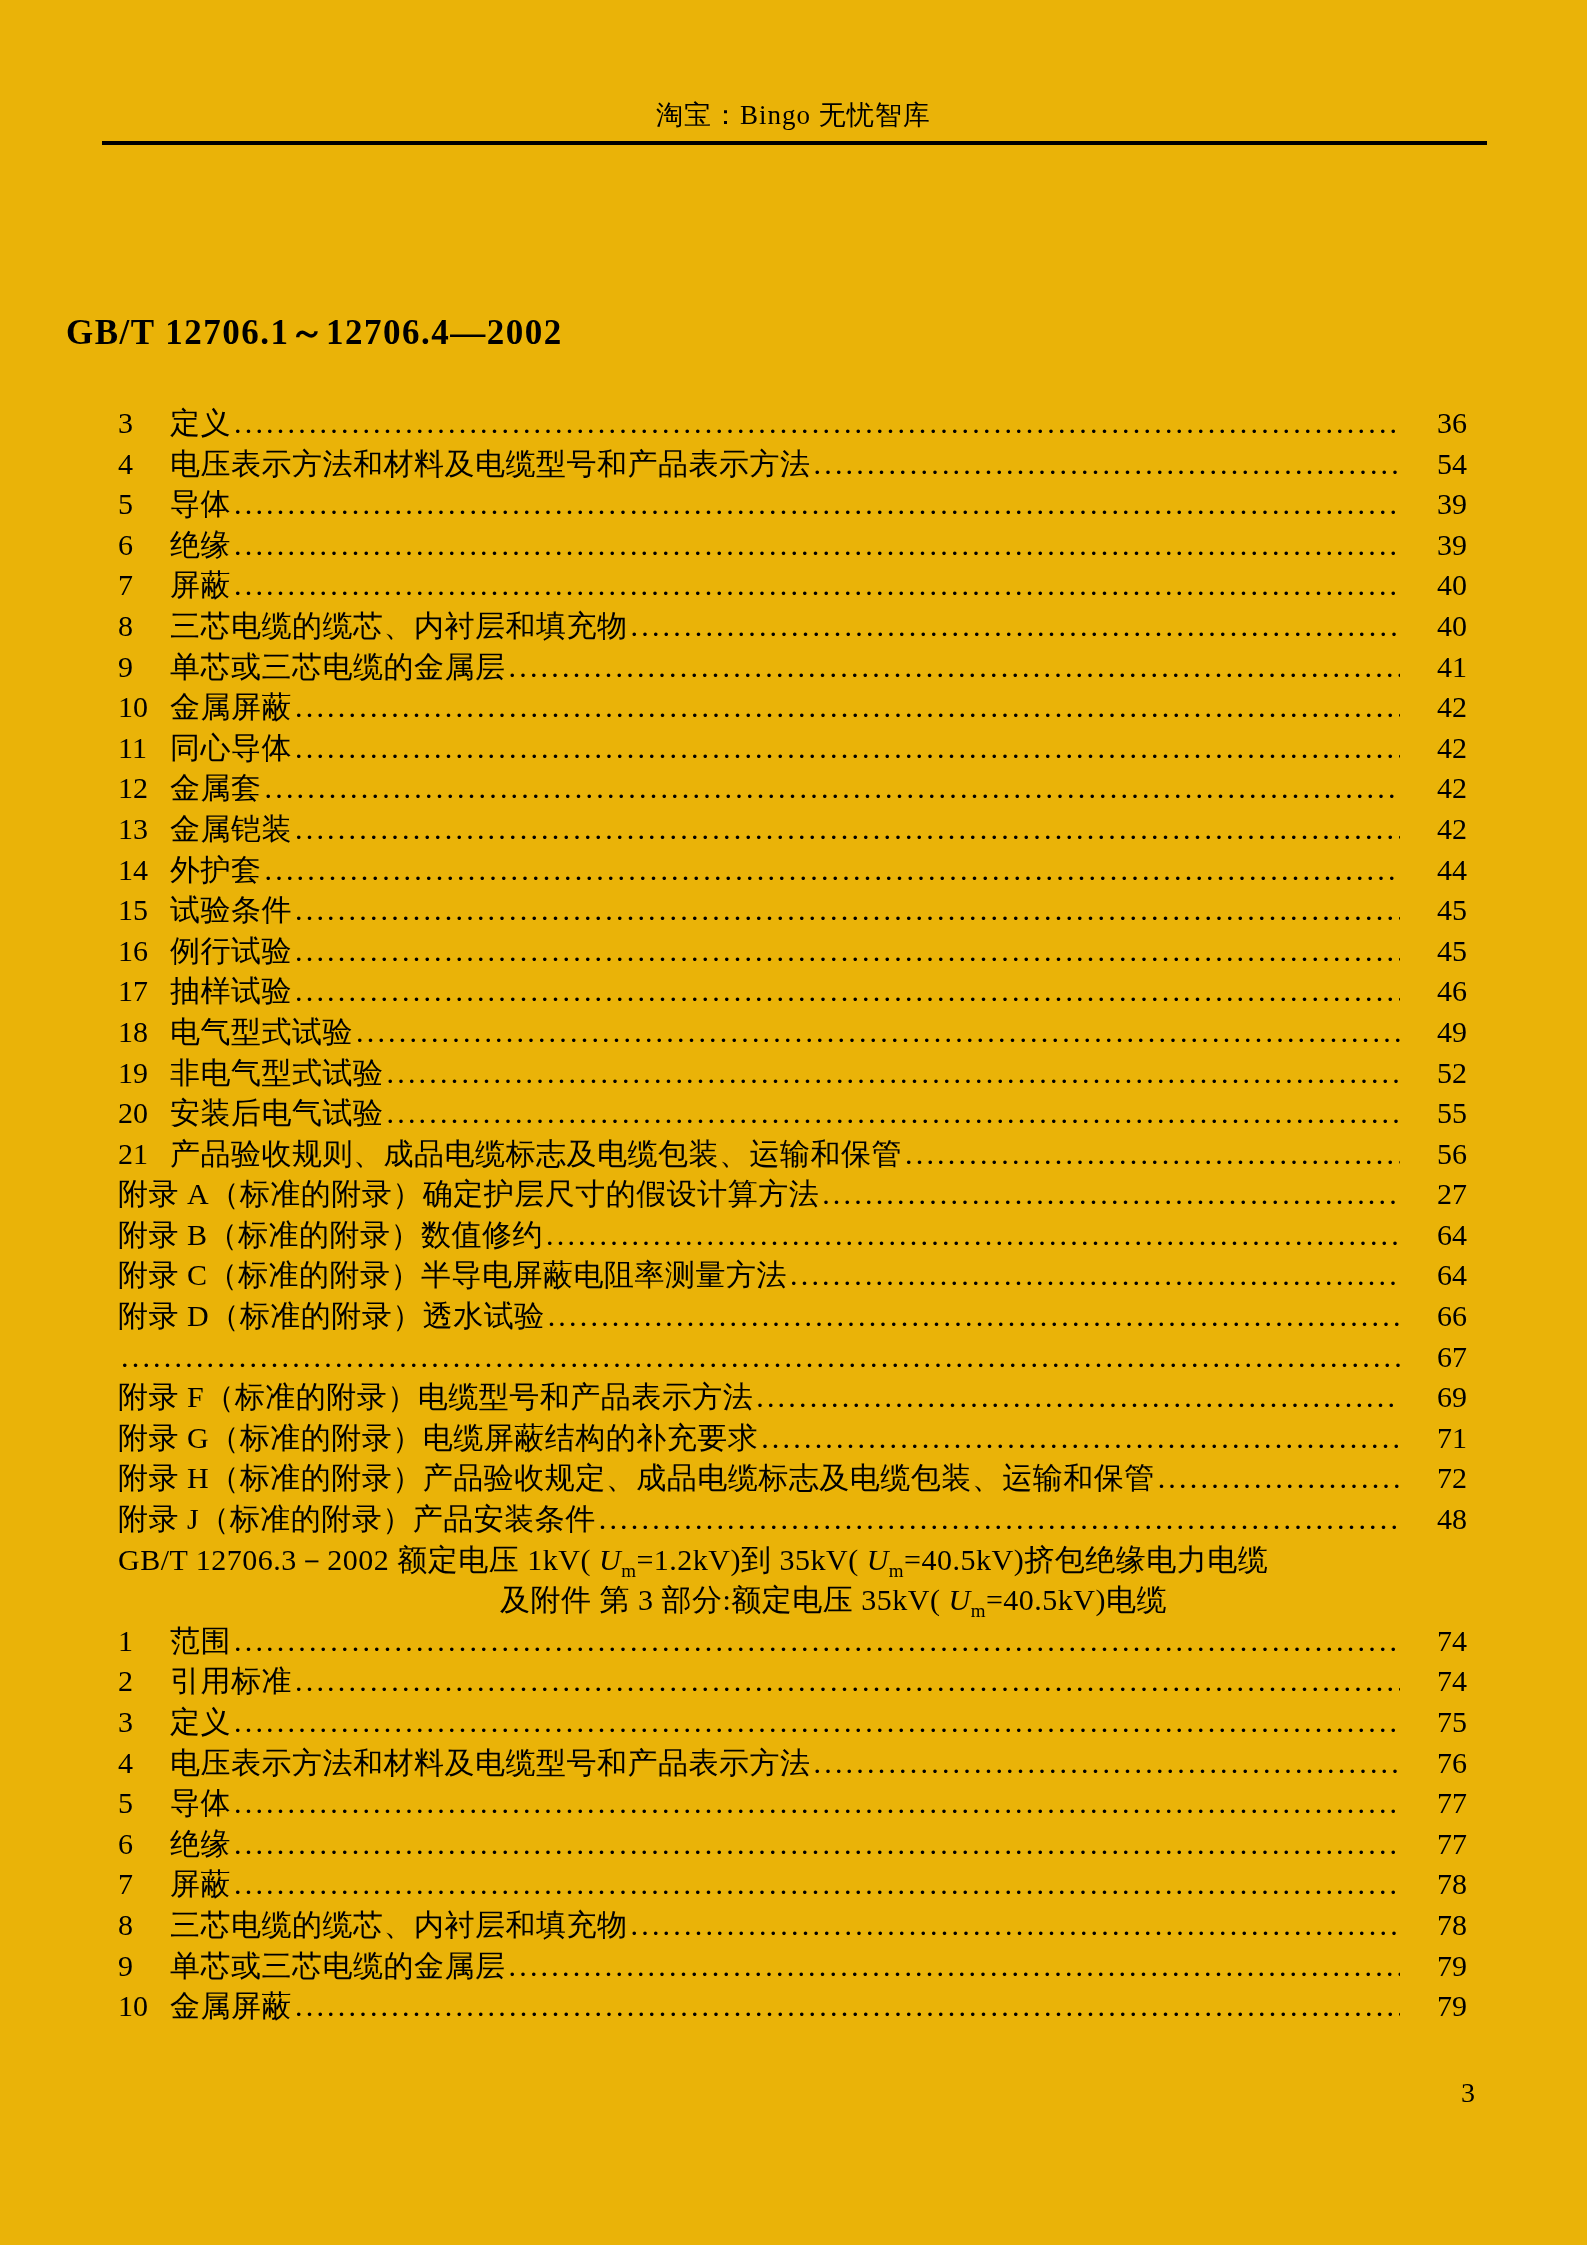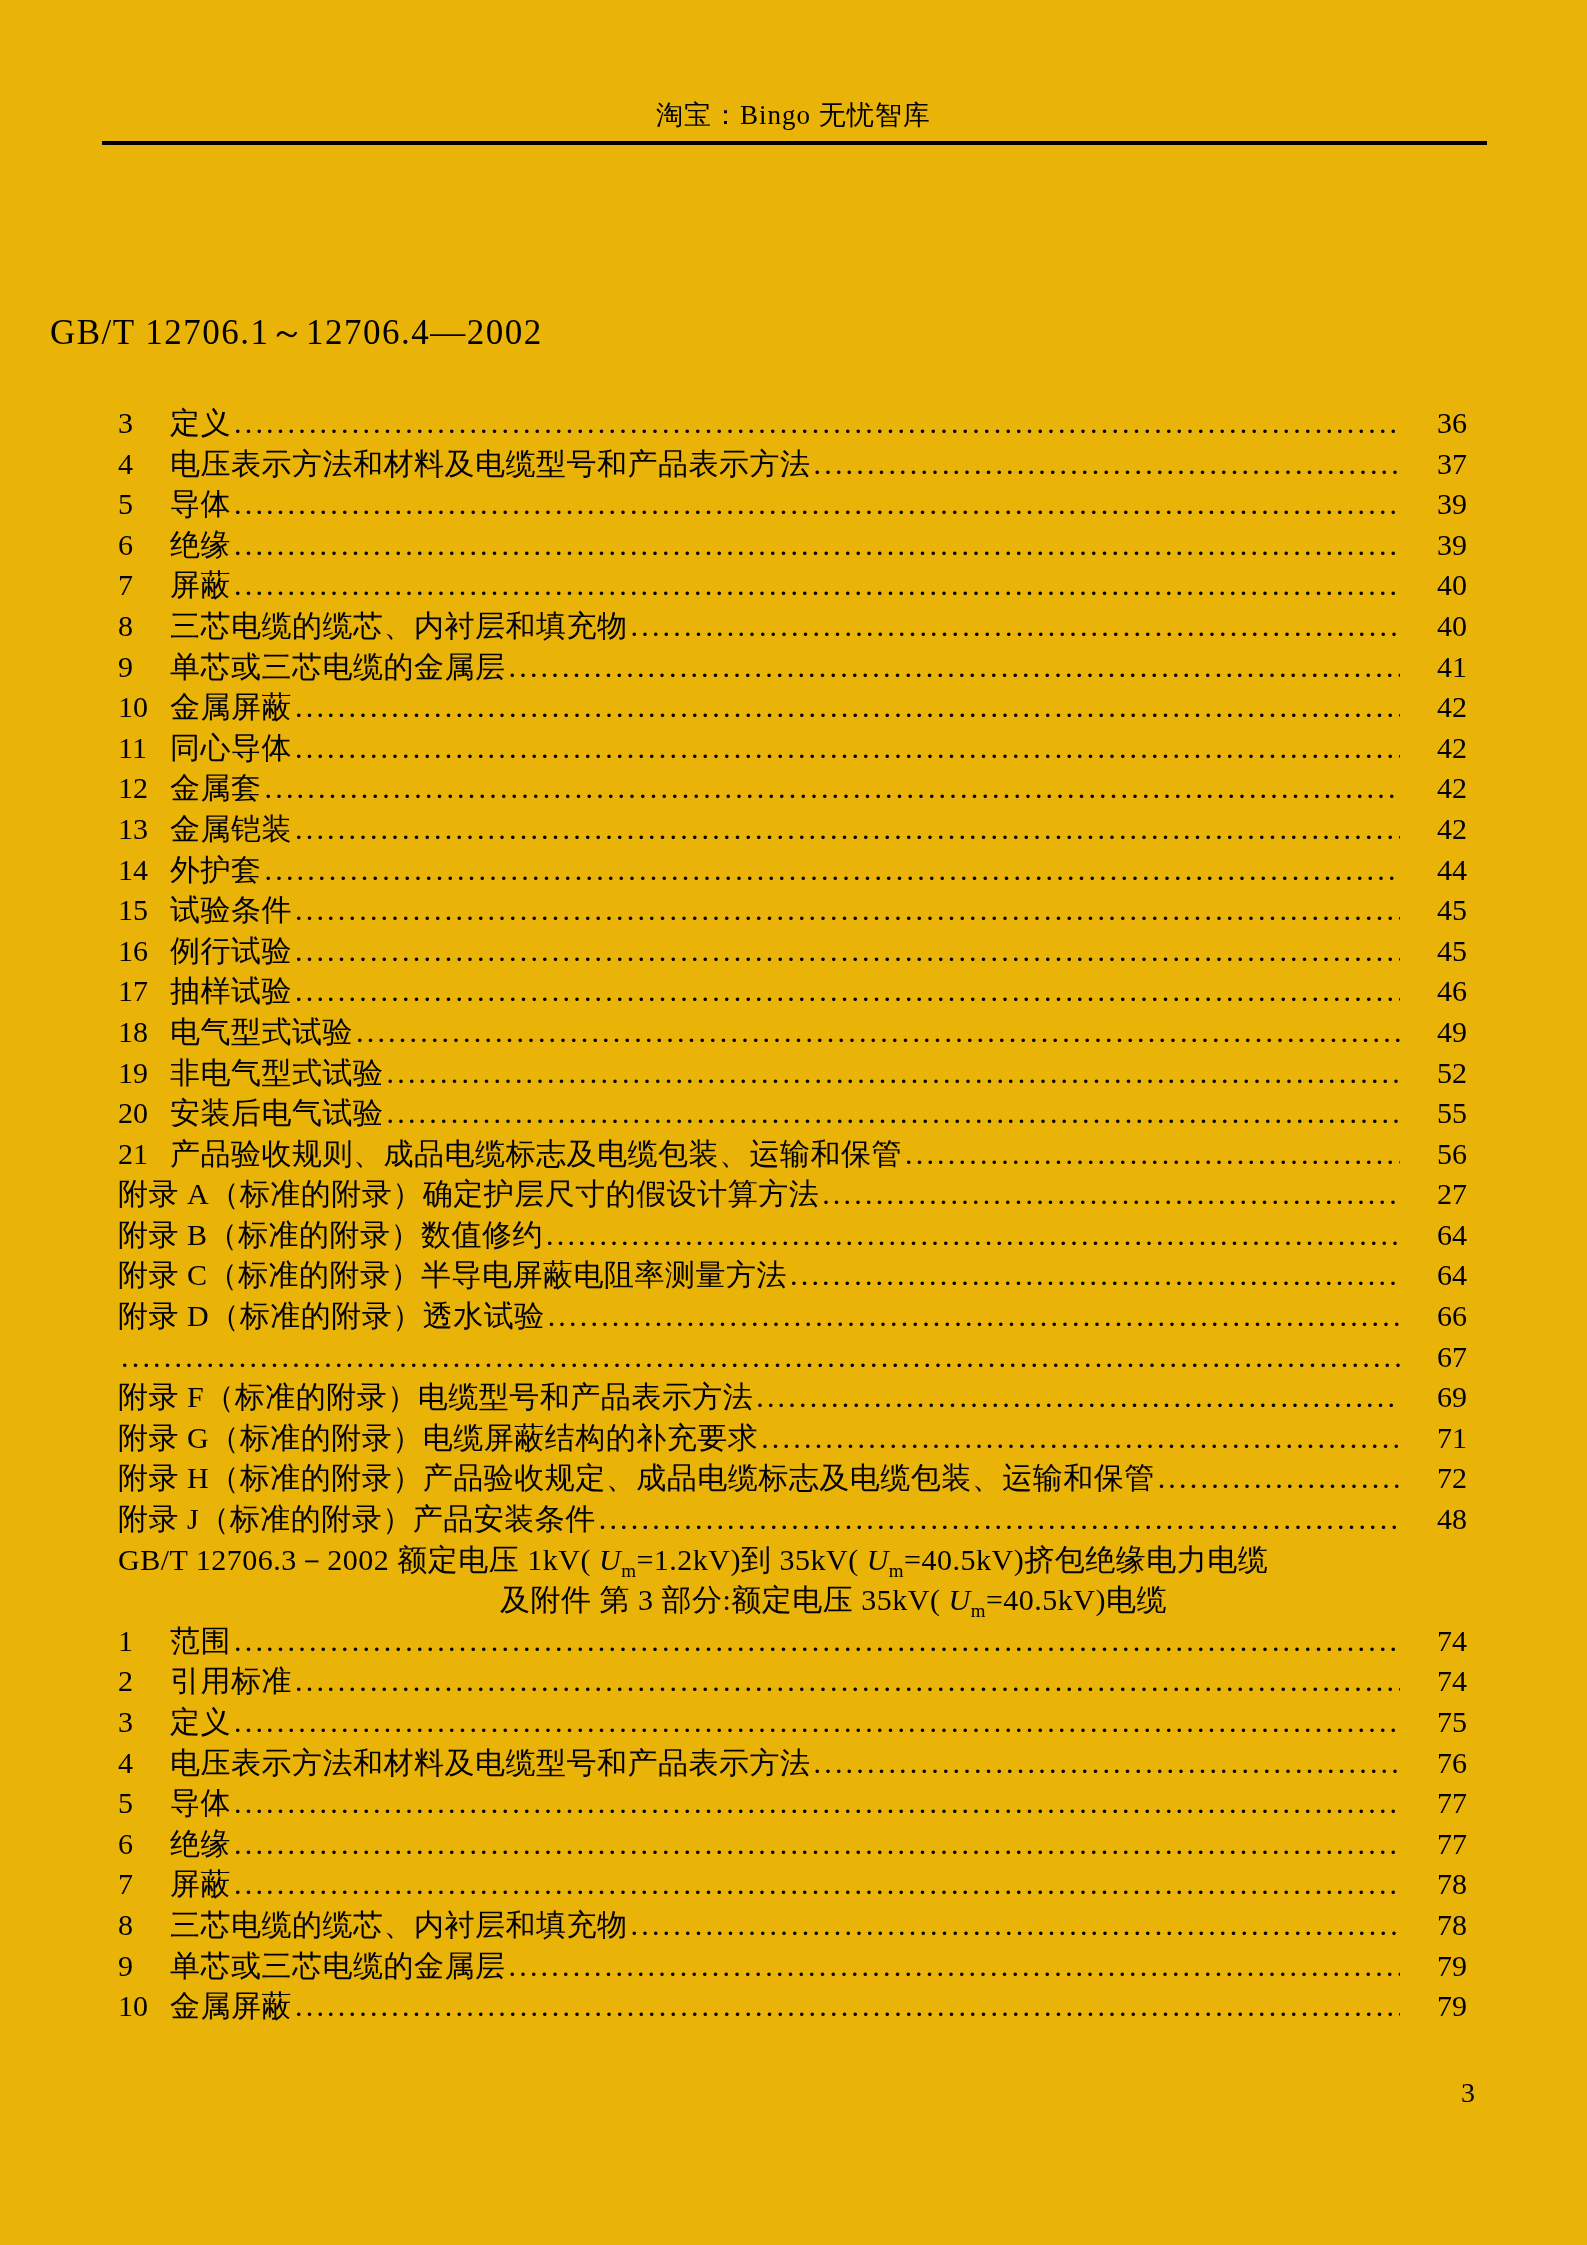--- a/index.html
+++ b/index.html
@@ -24,22 +24,22 @@
     line-height: 34px;
     letter-spacing: 1px;
   }
   .header-rule {
     height: 0;
     border-top: 4px solid #000000;
     margin: 9px 100px 0 102px;
   }
   .doc-id {
     font-size: 35px;
-    font-weight: normal;
-    margin: 168px 0 0 50px;
+    font-weight: bold;
+    margin: 168px 0 0 66px;
     letter-spacing: 1.5px;
     line-height: 40px;
   }
   .toc-wrap {
     margin: 50px 120px 0 118px;
   }
   .toc-row {
     display: flex;
     align-items: baseline;
     height: 40.6px;
@@ -112,21 +112,21 @@
     <span class="toc-num">3</span>
     <span class="toc-label">定义</span>
     <span class="dot-leader"></span>
     <span class="toc-page">36</span>
   </div>
 
   <div class="toc-row">
     <span class="toc-num">4</span>
     <span class="toc-label">电压表示方法和材料及电缆型号和产品表示方法</span>
     <span class="dot-leader"></span>
-    <span class="toc-page">37</span>
+    <span class="toc-page">54</span>
   </div>
 
   <div class="toc-row">
     <span class="toc-num">5</span>
     <span class="toc-label">导体</span>
     <span class="dot-leader"></span>
     <span class="toc-page">39</span>
   </div>
 
   <div class="toc-row">

